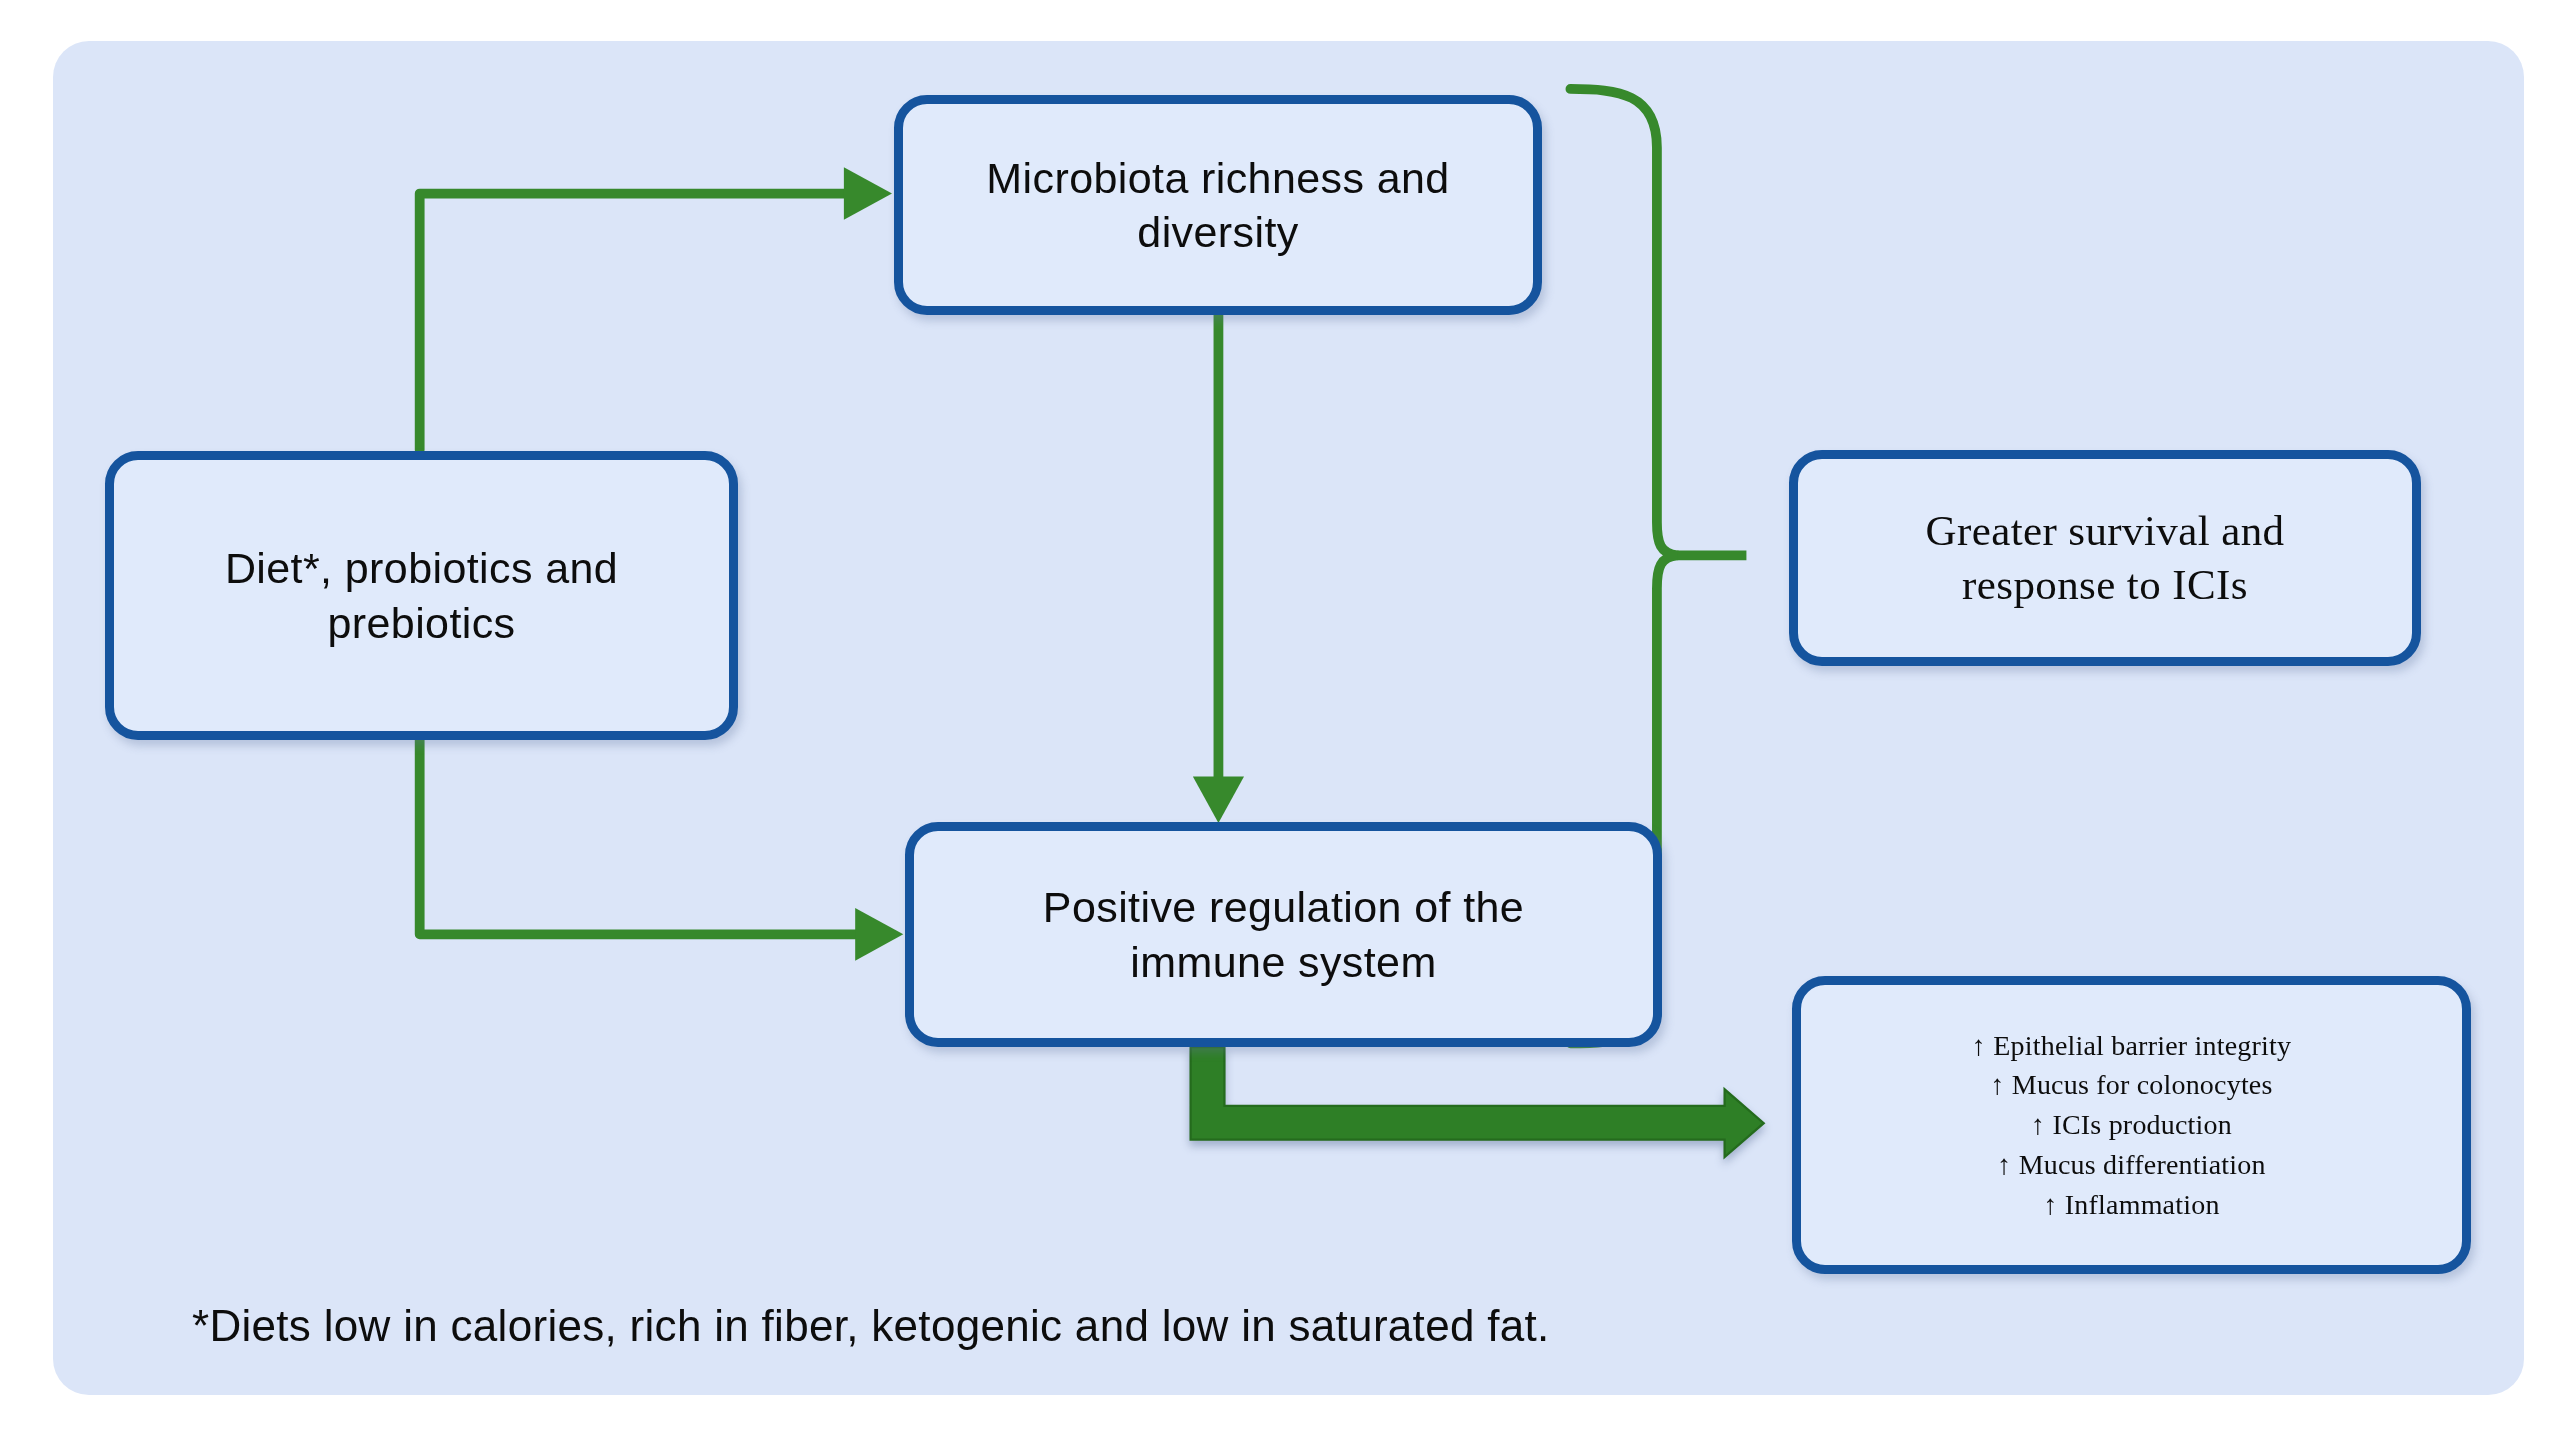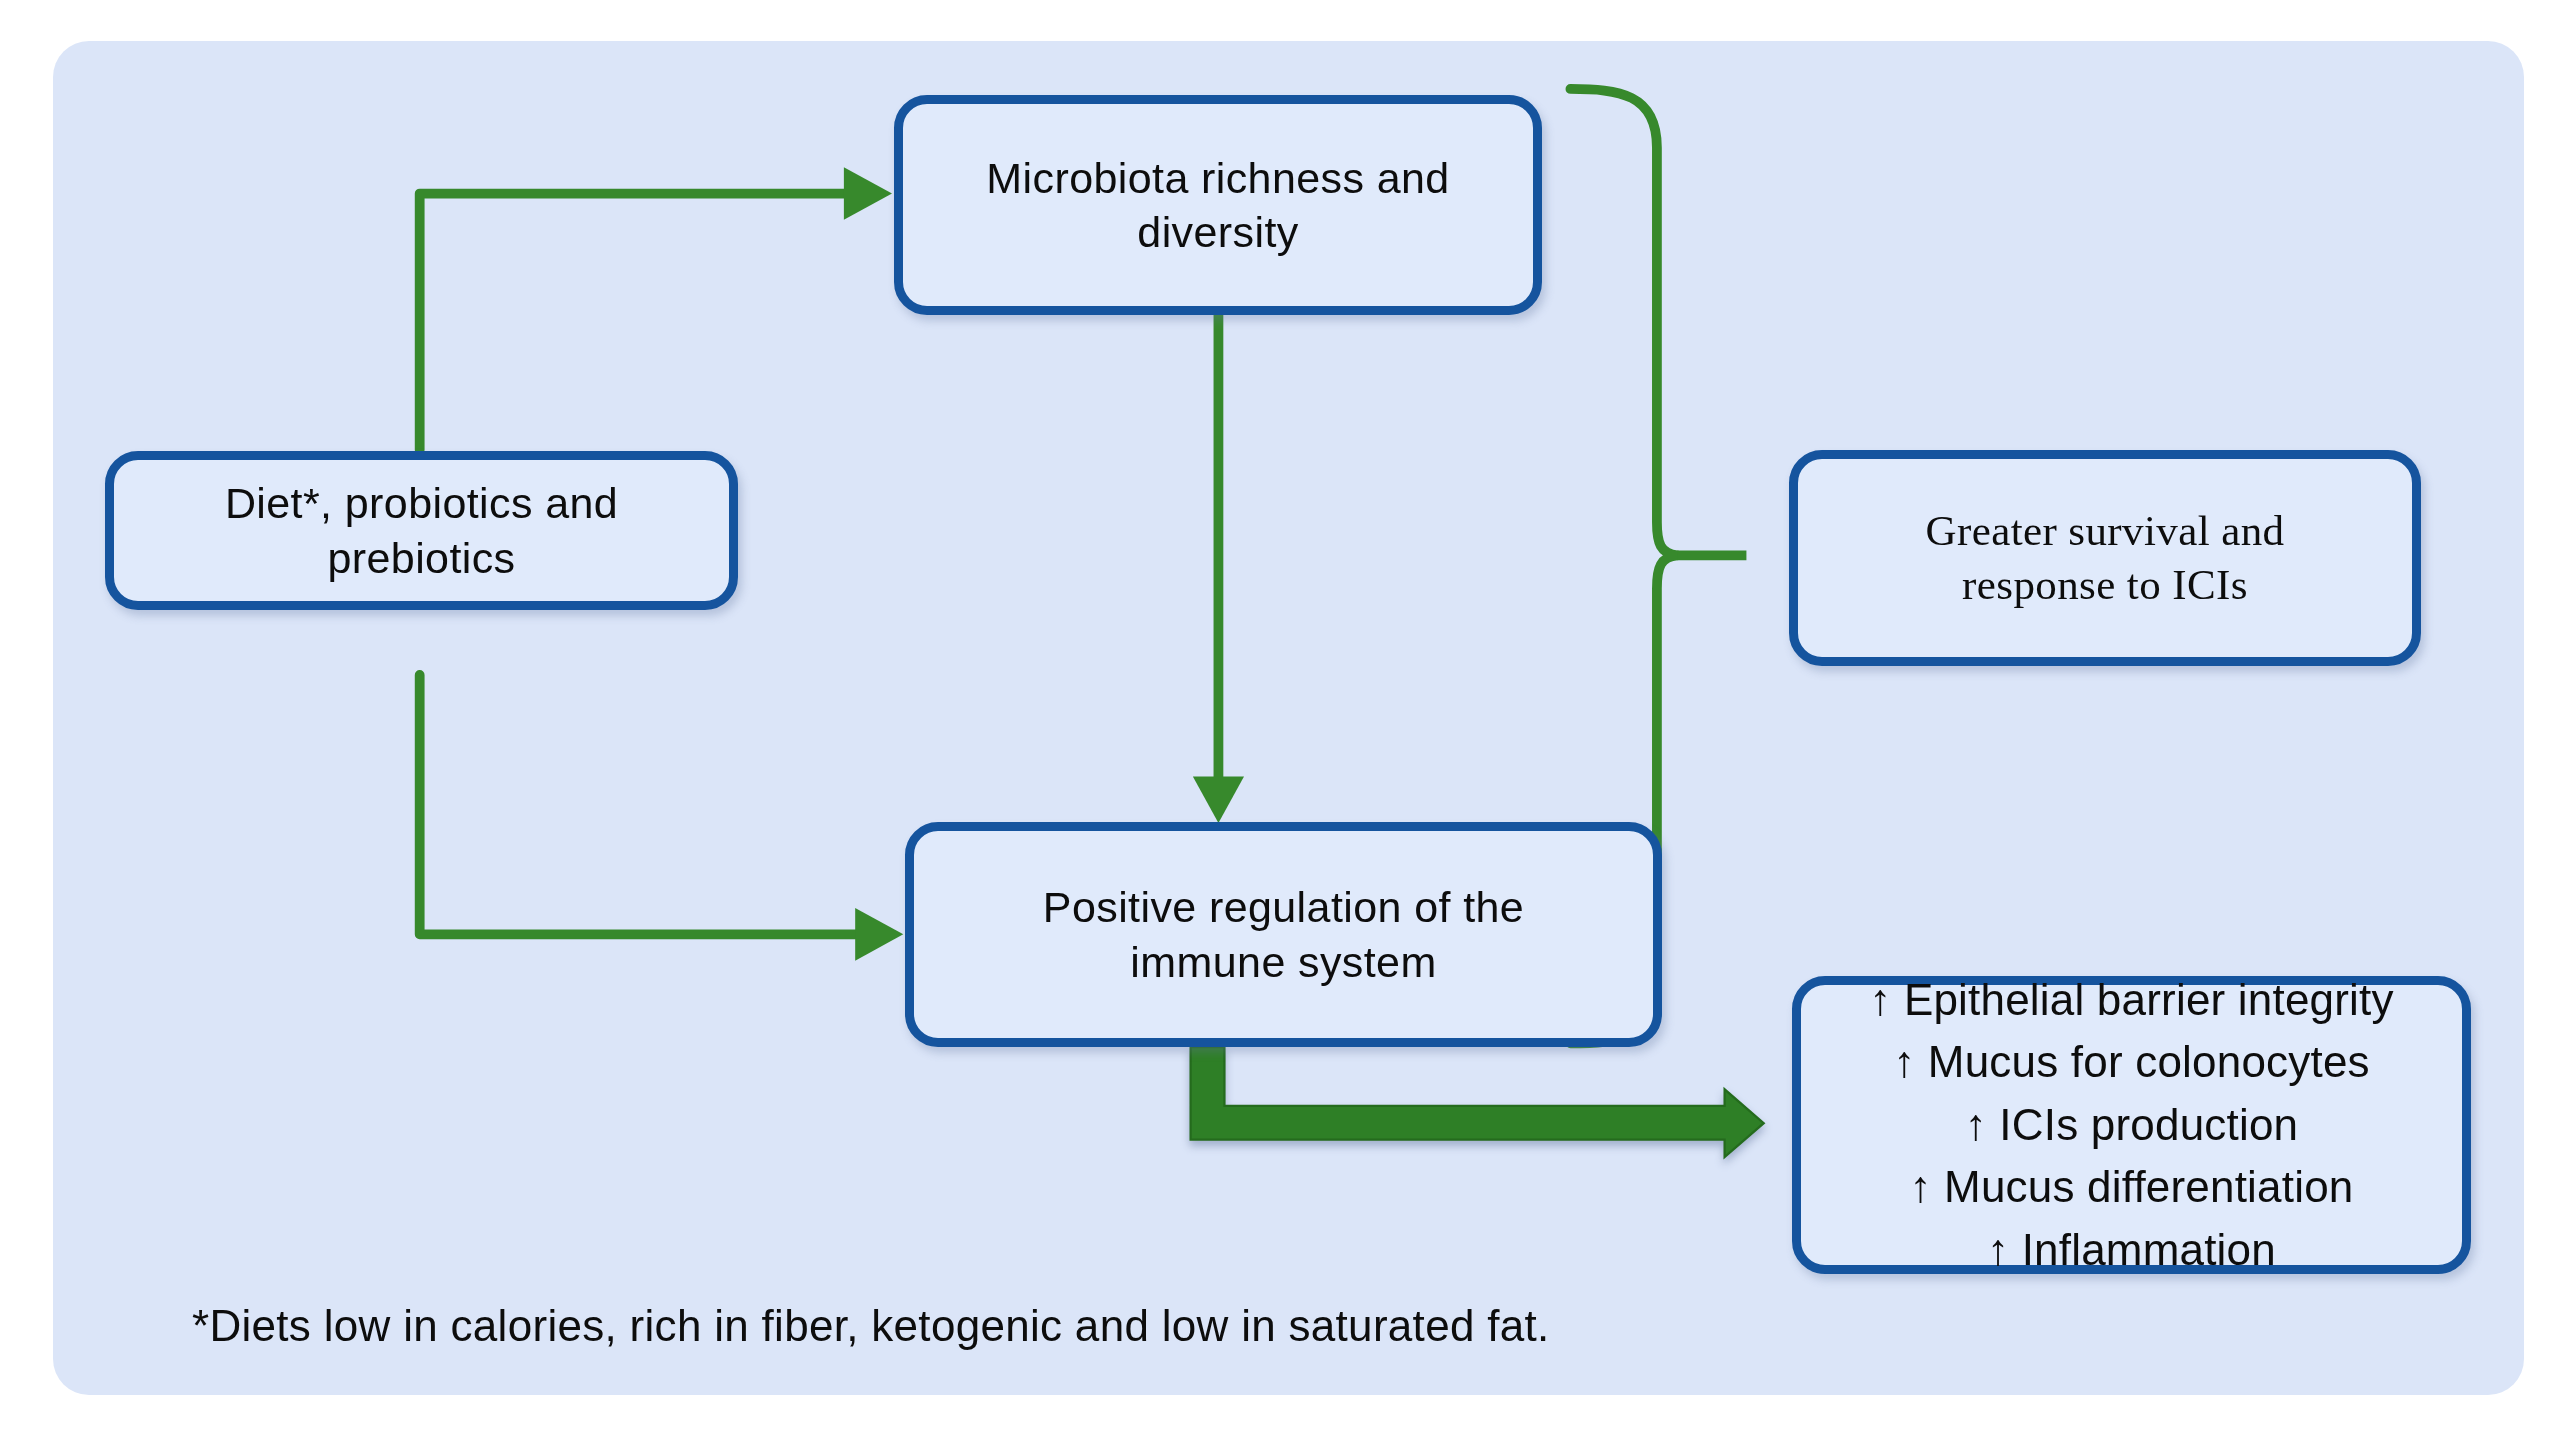--- a/index.html
+++ b/index.html
@@ -28,21 +28,21 @@
   .box{
     position:absolute;box-sizing:border-box;
     border:9px solid var(--box-border);border-radius:33px;background:var(--box-fill);
     display:flex;align-items:center;justify-content:center;text-align:center;
     box-shadow:3.8px 6px 9px rgba(100,120,160,0.30);
   }
   .box-label{
     white-space:pre-line;font-size:43px;line-height:1.26;letter-spacing:0.4px;
   }
   .outcomes-list{display:flex;flex-direction:column;gap:0;}
-  .outcome-line{font-size:44px;line-height:1.42;letter-spacing:0.2px;}
+  .outcome-line{font-size:28px;line-height:1.42;letter-spacing:0.2px;font-family:Liberation Serif, serif;}
   .footnote{
     position:absolute;left:192px;top:1301px;font-size:44px;letter-spacing:0.3px;
   }
 </style>
 </head>
 <body>
 
 <div class="page">
   <div class="panel"></div>
 
@@ -70,21 +70,21 @@
                                    C 2203 722 2208 736 2230 738
                                    C 2208 740 2203 754 2203 782
                                    L 2203 1308
                                    C 2203 1381 2152 1387 2088 1387"></path>
       <path class="gline" d="M 2230 738 L 2322 738"></path>
     </g>
 
     <polygon class="thick" points="1583,1392 1628,1392 1628,1470 2293,1470 2293,1448 2345,1493 2293,1538 2293,1515 1583,1515"></polygon>
   </svg>
 
-  <div class="box" style="left:105px;top:451px;width:633px;height:159px;">
+  <div class="box" style="left:105px;top:451px;width:633px;height:289px;">
     <span class="box-label">Diet*, probiotics and
 prebiotics</span>
   </div>
 
   <div class="box" style="left:894px;top:83px;width:648px;height:220px;margin-top:12px;">
     <span class="box-label">Microbiota richness and
 diversity</span>
   </div>
 
   <div class="box" style="left:905px;top:822px;width:757px;height:225px;">

